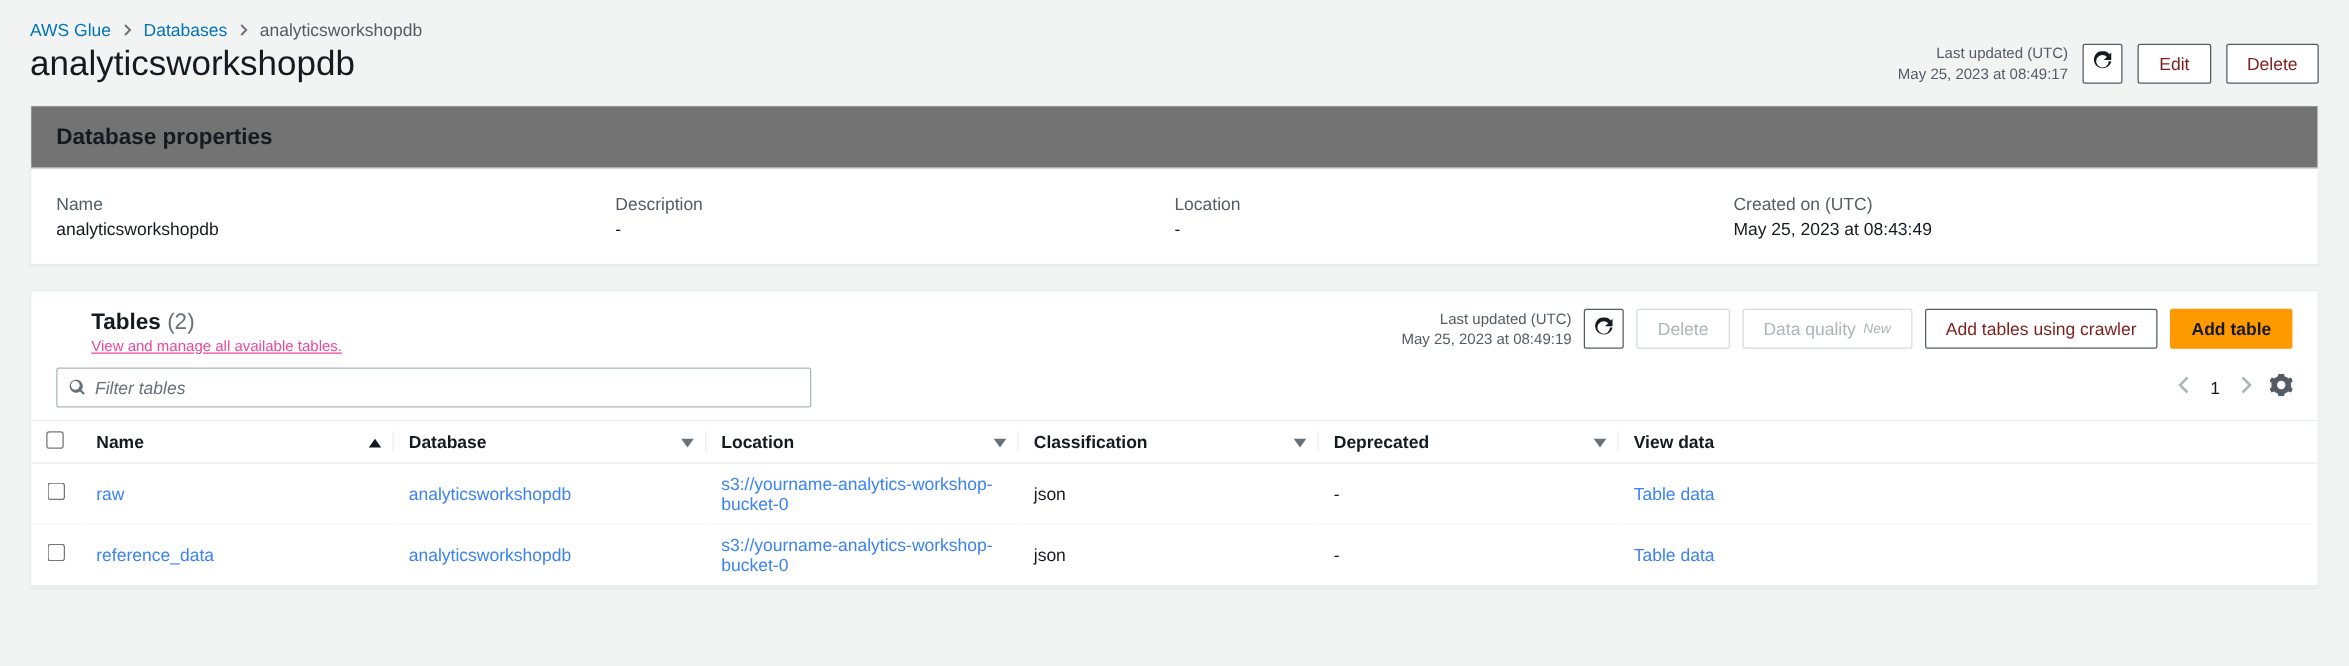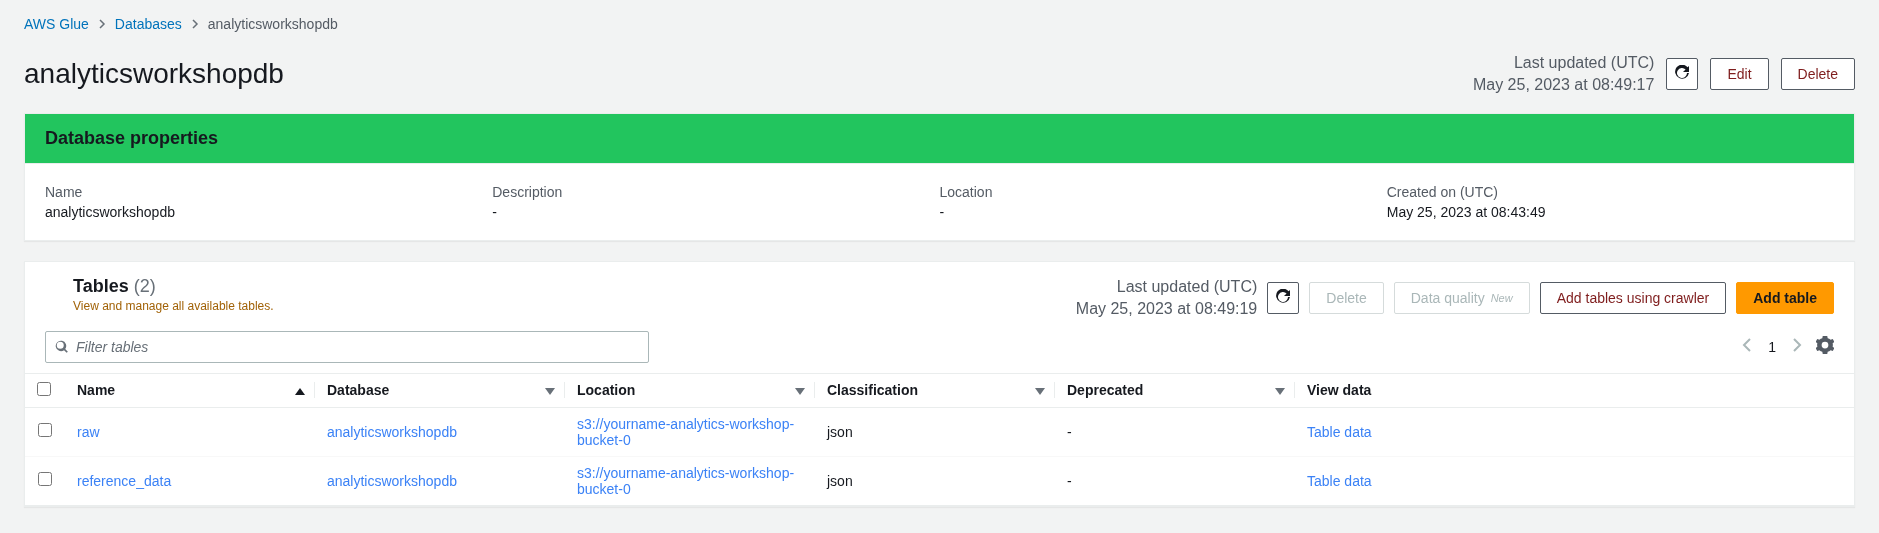--- a/index.html
+++ b/index.html
@@ -6,60 +6,60 @@
   body {
     font-family: "Amazon Ember", "Helvetica Neue", Arial, sans-serif;
     background: #f2f3f3;
     color: #16191f;
     font-size: 14px;
     width: 1879px;
   }
   .page { padding: 16px 24px 24px 24px; }
 
   
-  .breadcrumbs { display: flex; gap: 8px; font-size: 14px; margin-bottom: 20px; color: #545b64;}
+  .breadcrumbs { display: flex; gap: 8px; font-size: 14px; margin-bottom: 2px; color: #545b64;}
   .breadcrumbs a { color: #0073bb; text-decoration: none; cursor: pointer; }
   .breadcrumbs .sep { color: #687078; }
   .breadcrumbs .current { color: #545b64; }
 
   
   .page-header { display: flex; align-items: center; justify-content: space-between; margin-bottom: 16px; }
   .page-title { font-size: 28px; font-weight: 400; }
   .header-actions { display: flex; align-items: center; gap: 12px; }
-  .last-updated { text-align: right; font-size: 16px; color: #545b64; line-height: 1.4; }
+  .last-updated { text-align: right; font-size: 12px; color: #545b64; line-height: 1.4; }
 
   
   .btn {
     display: inline-flex; align-items: center; justify-content: center;
     height: 32px; padding: 0 16px; font-size: 14px;
     background: #fff; border: 1px solid #545b64; border-radius: 2px;
     cursor: pointer; color: #7f1d1d; white-space: nowrap;
   }
   .btn.icon-only { width: 32px; padding: 0; }
   .btn.primary { background: #ff9900; border-color: #ff9900; color: #16191f; font-weight: 700; }
   .btn.disabled { color: #aab7b8; border-color: #d5dbdb; cursor: default; }
   .btn .new-badge { color:#aab7b8; font-size:11px; font-style: italic; margin-left:6px; text-transform: none; }
 
   
   .panel { background: #fff; border: 1px solid #eaeded; border-radius: 0; margin-bottom: 20px; box-shadow: 0 1px 1px rgba(0,0,0,0.05);}
-  .panel-header { padding: 14px 20px; border-bottom: 1px solid #eaeded; background: #22c55e; }
+  .panel-header { padding: 14px 20px; border-bottom: 1px solid #eaeded; background: #737373; }
   .panel-header h2 { font-size: 18px; font-weight: 700; }
   .panel-body { padding: 20px; }
   .props-grid { display: flex; }
   .prop { flex: 1; padding-right: 24px; }
   .prop-label { font-size: 14px; color: #545b64; margin-bottom: 4px; }
   .prop-value { font-size: 14px; color: #16191f; }
 
   
   .tables-panel { background: #fff; border: 1px solid #eaeded; box-shadow: 0 1px 1px rgba(0,0,0,0.05);}
   .tables-head { display:flex; justify-content:space-between; align-items:flex-start; padding:14px 20px 10px 20px;margin-left:28px; }
   .tables-title-wrap { }
   .tables-title { font-size: 18px; font-weight: 700; }
   .tables-title .count { color: #687078; font-weight: 400; }
-  .tables-subtitle { font-size: 12px; color: #a16207; margin-top: 2px; }
+  .tables-subtitle { font-size: 12px; color: #ec4899; margin-top: 2px; text-decoration: underline; }
   .tables-actions { display: flex; align-items: center; gap: 10px; }
   .tables-toolbar { display:flex; justify-content:space-between; align-items:center; padding:0 20px 10px 20px; }
   .search-wrap { position: relative; width: 604px; }
   .search-wrap svg { position: absolute; left: 10px; top: 50%; transform: translateY(-50%); width:14px; height:14px; fill:#687078; }
   .search-input {
     width: 100%; height: 32px; padding: 4px 8px 4px 30px;
     border: 1px solid #aab7b8; border-radius: 2px; font-size: 14px;
     font-style: italic; color: #687078;
   }
   .search-input::placeholder { font-style: italic; color: #687078; }

